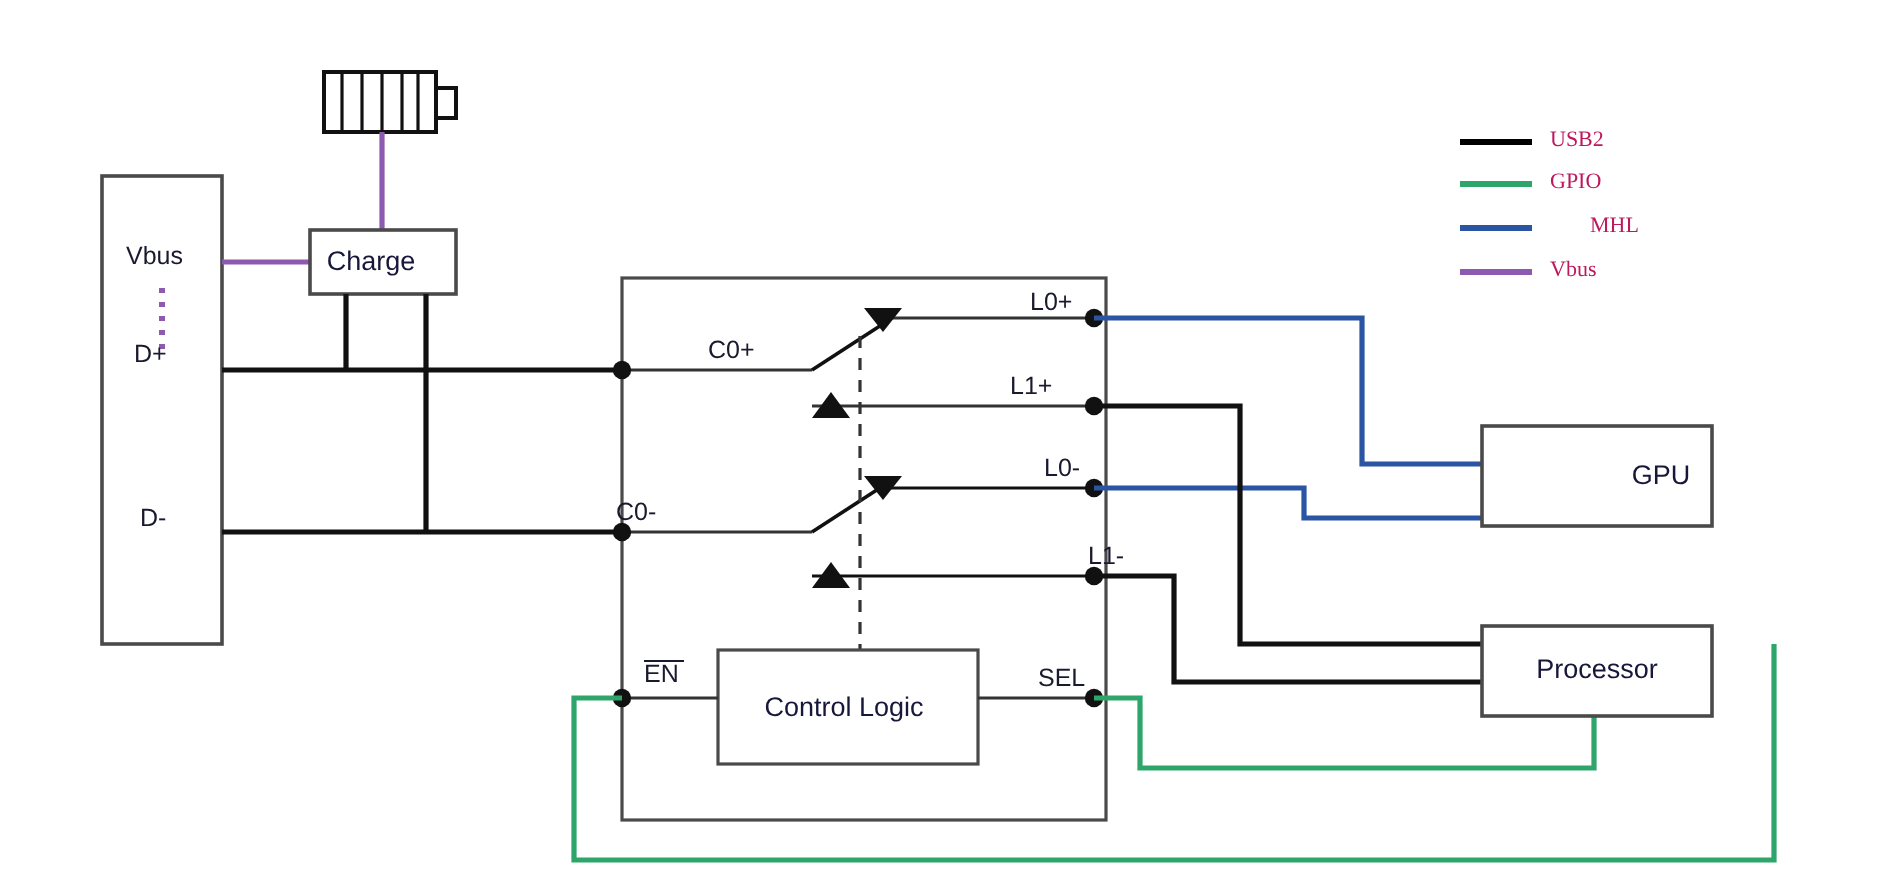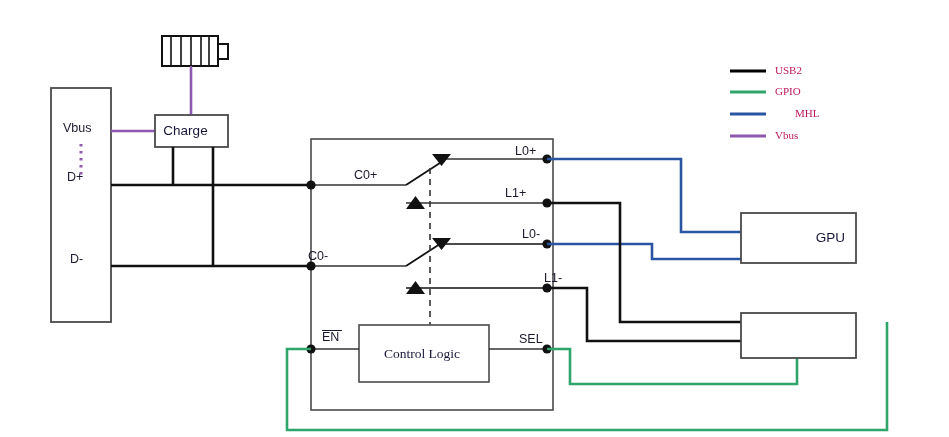--- a/index.html
+++ b/index.html
@@ -130,22 +130,23 @@
     <line x1="730" y1="114" x2="766" y2="114" stroke="#2a55a3" stroke-width="3"></line>
     <line x1="730" y1="136" x2="766" y2="136" stroke="#8e5ab0" stroke-width="3"></line>
 
   </svg>
 
   <div class="lbl" style="left:63px;top:121px;">Vbus</div>
   <div class="lbl" style="left:67px;top:170px;">D+</div>
   <div class="lbl" style="left:70px;top:252px;">D-</div>
 
   <div class="blk-lbl" style="left:155px;top:123px;width:61px;">Charge</div>
-  <div class="blk-lbl" style="left:359px;top:346px;width:126px;font-family:Liberation Serif, serif;">Control Logic</div>
+  <div class="blk-lbl" style="left:359px;top:346px;width:126px;">Control Logic</div>
   <div class="blk-lbl" style="left:741px;top:230px;width:115px;margin-left:32px;">GPU</div>
+  <div class="blk-lbl" style="left:741px;top:327px;width:115px;">Processor</div>
 
   <div class="lbl" style="left:321px;top:168px;margin-left:33px;">C0+</div>
   <div class="lbl" style="left:308px;top:249px;">C0-</div>
 
   <div class="lbl" style="left:515px;top:144px;">L0+</div>
   <div class="lbl" style="left:505px;top:186px;">L1+</div>
   <div class="lbl" style="left:522px;top:227px;">L0-</div>
   <div class="lbl" style="left:517px;top:271px;margin-left:27px;">L1-</div>
 
   <div class="ovl" style="left:322px;top:330px;">

